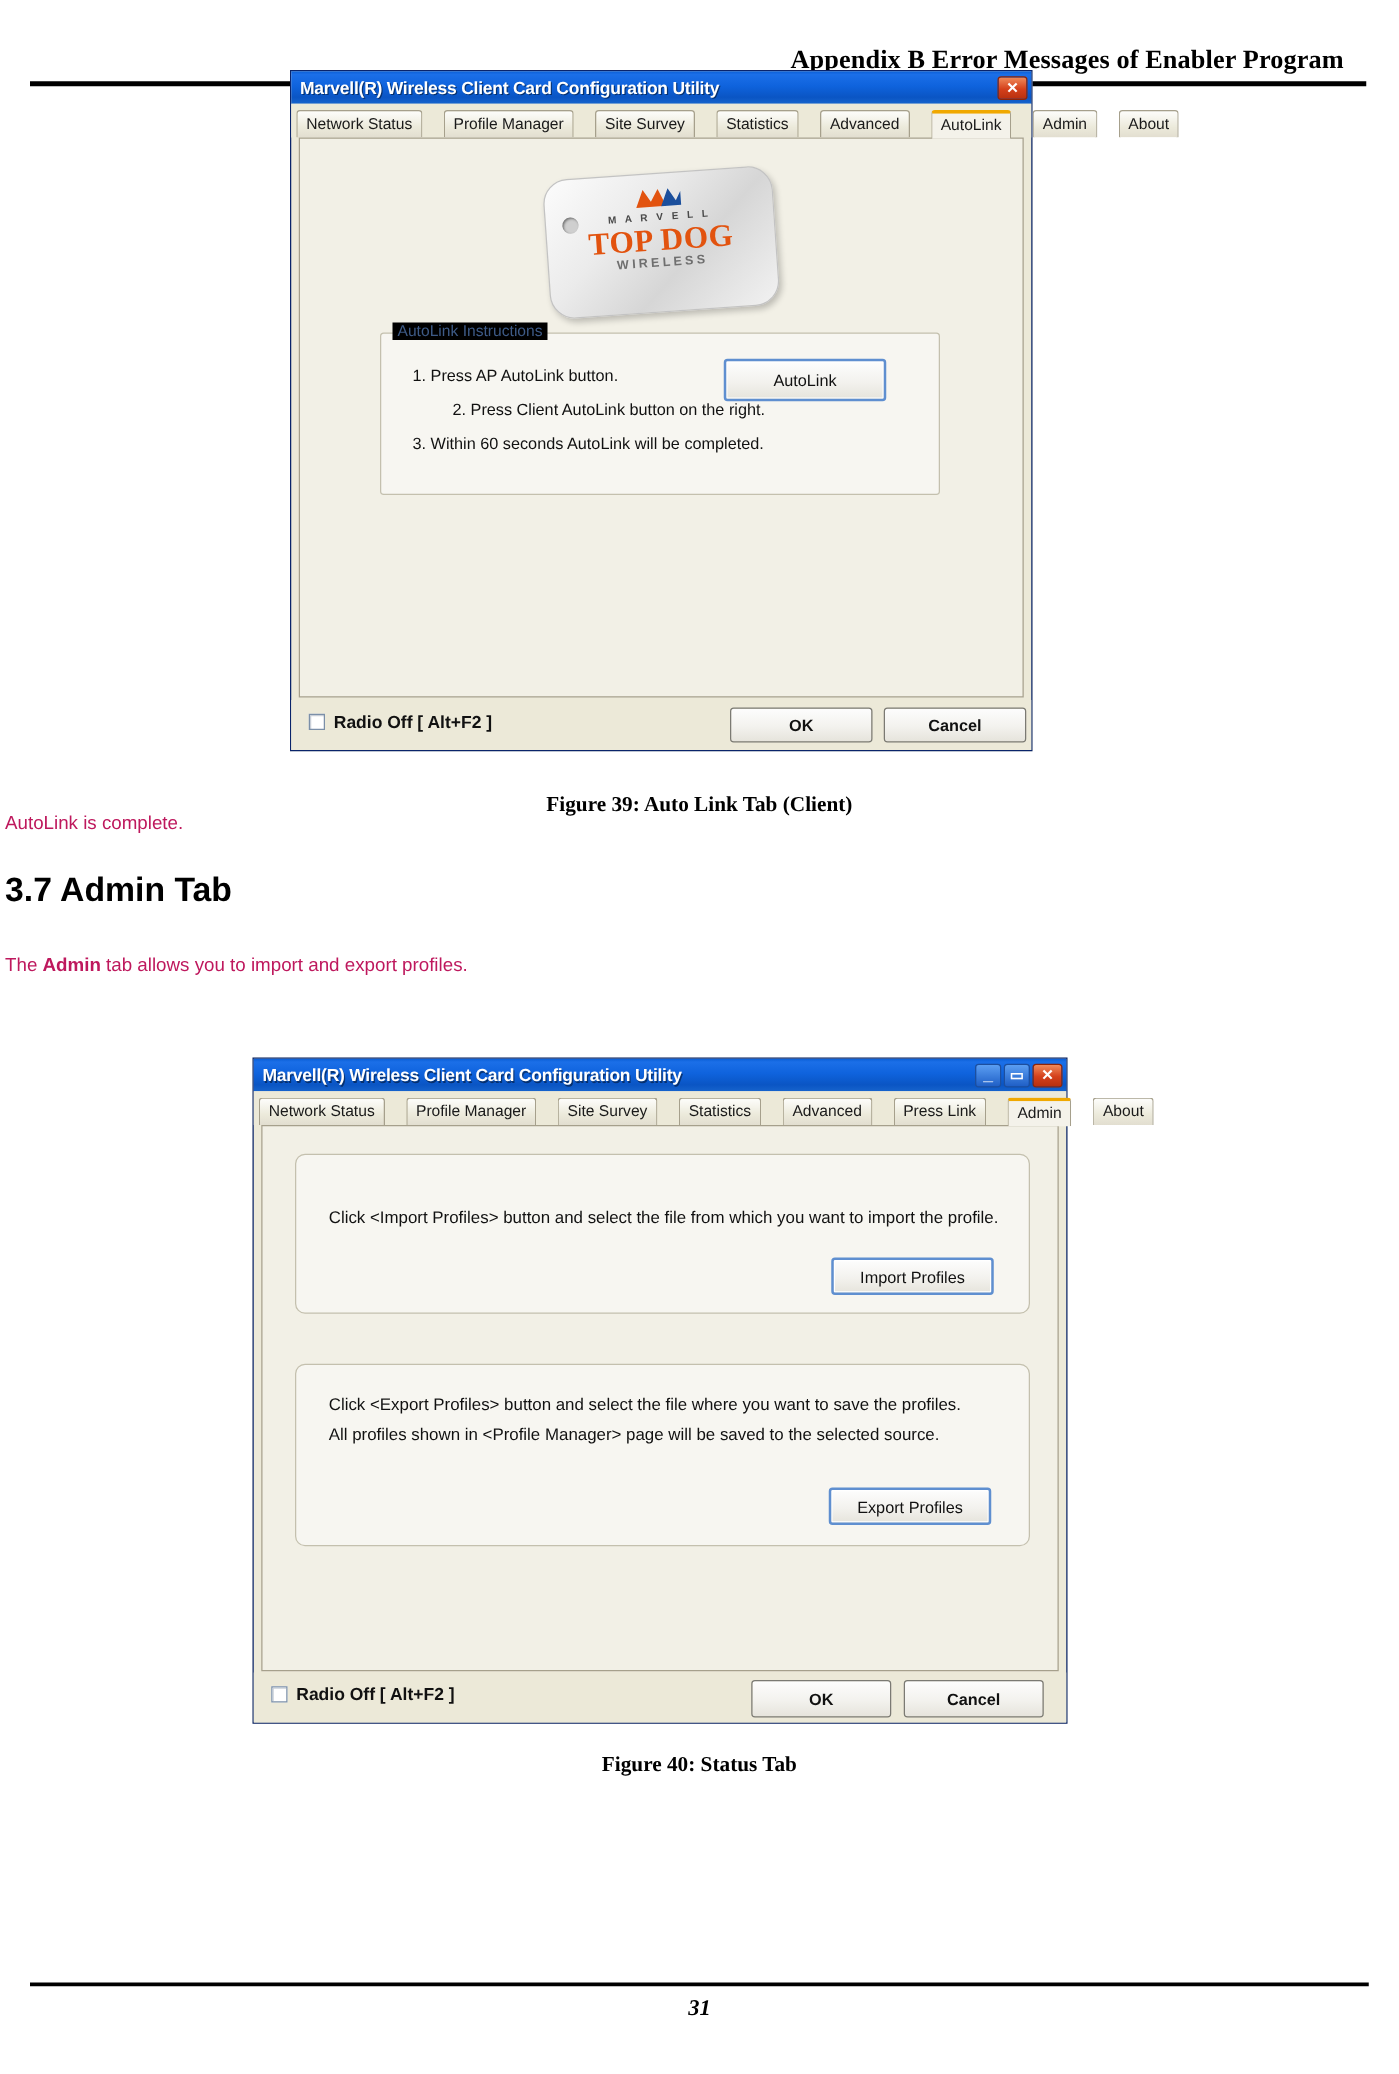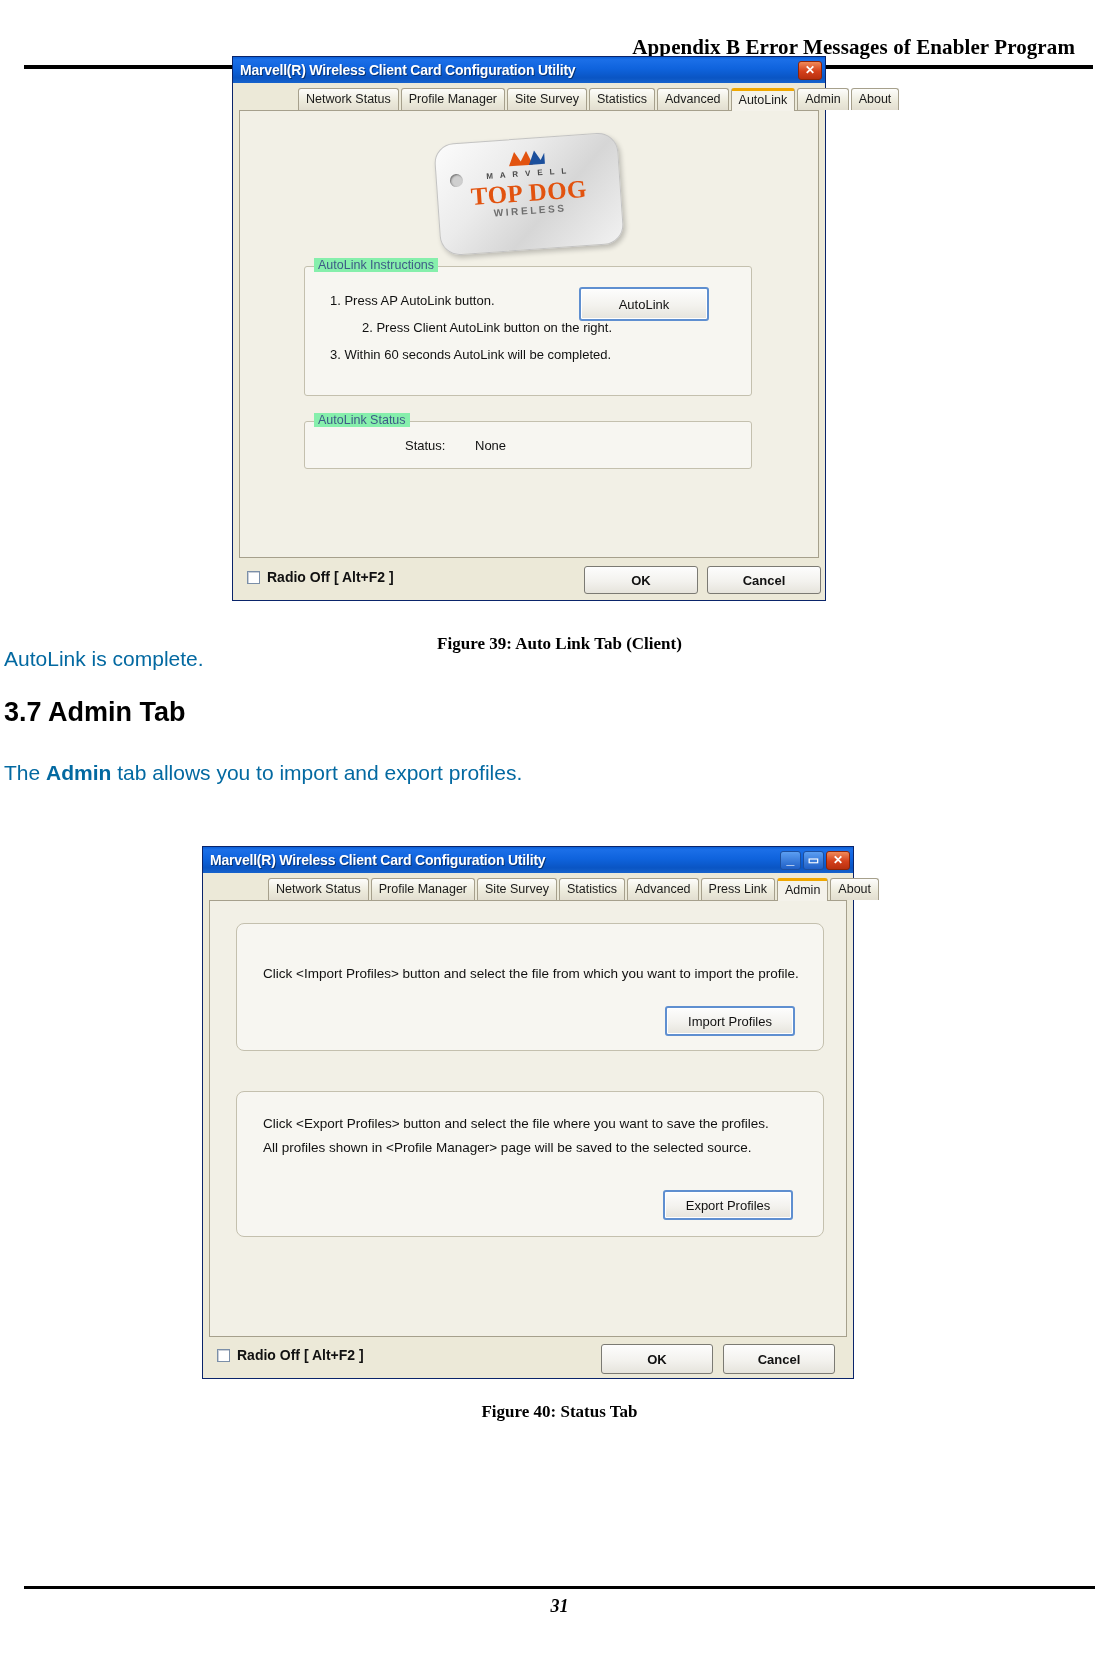--- a/index.html
+++ b/index.html
@@ -25,23 +25,23 @@
     letter-spacing:.1px;
     margin-top:32px;
   }
   .runhead .rule{
     height:4px;background:#000;margin:0 26px 0 24px;
   }
 
   
   .bodytext{
     position:absolute;
-    font-size:21px;
+    font-size:15px;
     line-height:27px;
-    color:#0369a1;
+    color:#be185d;
   }
   .heading{
     position:absolute;
     font-size:27px;
     font-weight:bold;
     line-height:36px;
   }
   .figcaption{
     position:absolute;
     width:1119px;left:0;
@@ -96,24 +96,23 @@
     position:absolute;left:0;top:0;right:0;bottom:0;
     color:#fff;font-size:12px;font-weight:bold;
     display:flex;align-items:center;justify-content:center;
     line-height:1;
   }
   .wbtn.min .g{align-items:flex-end;padding-bottom:3px;font-size:14px;}
 
   
   .tabstrip{
     display:flex;align-items:flex-end;
-    padding:5px 6px 0 21px;
-    gap:2px;
+    padding:5px 6px 0 4px;
+    gap:17px;
     background:#ece9d8;
-    margin-left:44px;
   }
   .tab{
     background:linear-gradient(to bottom,#fdfdfb,#eceadb 60%,#e2ded0);
     border:1px solid #a6a08c;
     border-bottom:none;
     border-radius:3px 3px 0 0;
     padding:3px 7px 4px 7px;
     font-size:12.5px;
     color:#1a1a1a;
     white-space:nowrap;
@@ -138,21 +137,21 @@
   
   .group{
     position:absolute;
     border:1px solid #c4c0ae;
     border-radius:3px;
     background:#f7f6f1;
     box-sizing:border-box;
   }
   .group > .glabel{
     position:absolute;top:-9px;left:9px;
-    background:#86efac;
+    background:#000000;
     padding:0 4px;
     color:#3d5a86;
     font-size:12.5px;
     white-space:nowrap;
   }
   .gline{
     position:absolute;
     color:#111;font-size:13px;white-space:nowrap;
   }
 
@@ -282,25 +281,20 @@
       <div class="group" style="left:64px;top:155px;width:448px;height:130px;">
         <div class="glabel">AutoLink Instructions</div>
         <div class="gline" style="left:25px;top:26px;">1. Press AP AutoLink button.</div>
         <div class="gline" style="left:25px;top:53px;margin-left:32px;">2. Press Client AutoLink button on the right.</div>
         <div class="gline" style="left:25px;top:80px;">3. Within 60 seconds AutoLink will be completed.</div>
         <div class="btn blueglow" style="left:274px;top:20px;width:130px;height:34px;">
           <span>AutoLink</span>
         </div>
       </div>
 
-      <div class="group" style="left:64px;top:310px;width:448px;height:48px;">
-        <div class="glabel">AutoLink Status</div>
-        <div class="gline" style="left:100px;top:16px;">Status:</div>
-        <div class="gline" style="left:170px;top:16px;">None</div>
-      </div>
     </div>
 
     <div class="dlgfoot">
       <div class="chkrow">
         <span class="chkbox"></span>
         <span>Radio Off  [ Alt+F2 ]</span>
       </div>
       <div class="btn" style="right:127px;top:6px;width:114px;height:28px;font-weight:bold;">
         <span>OK</span>
       </div>

